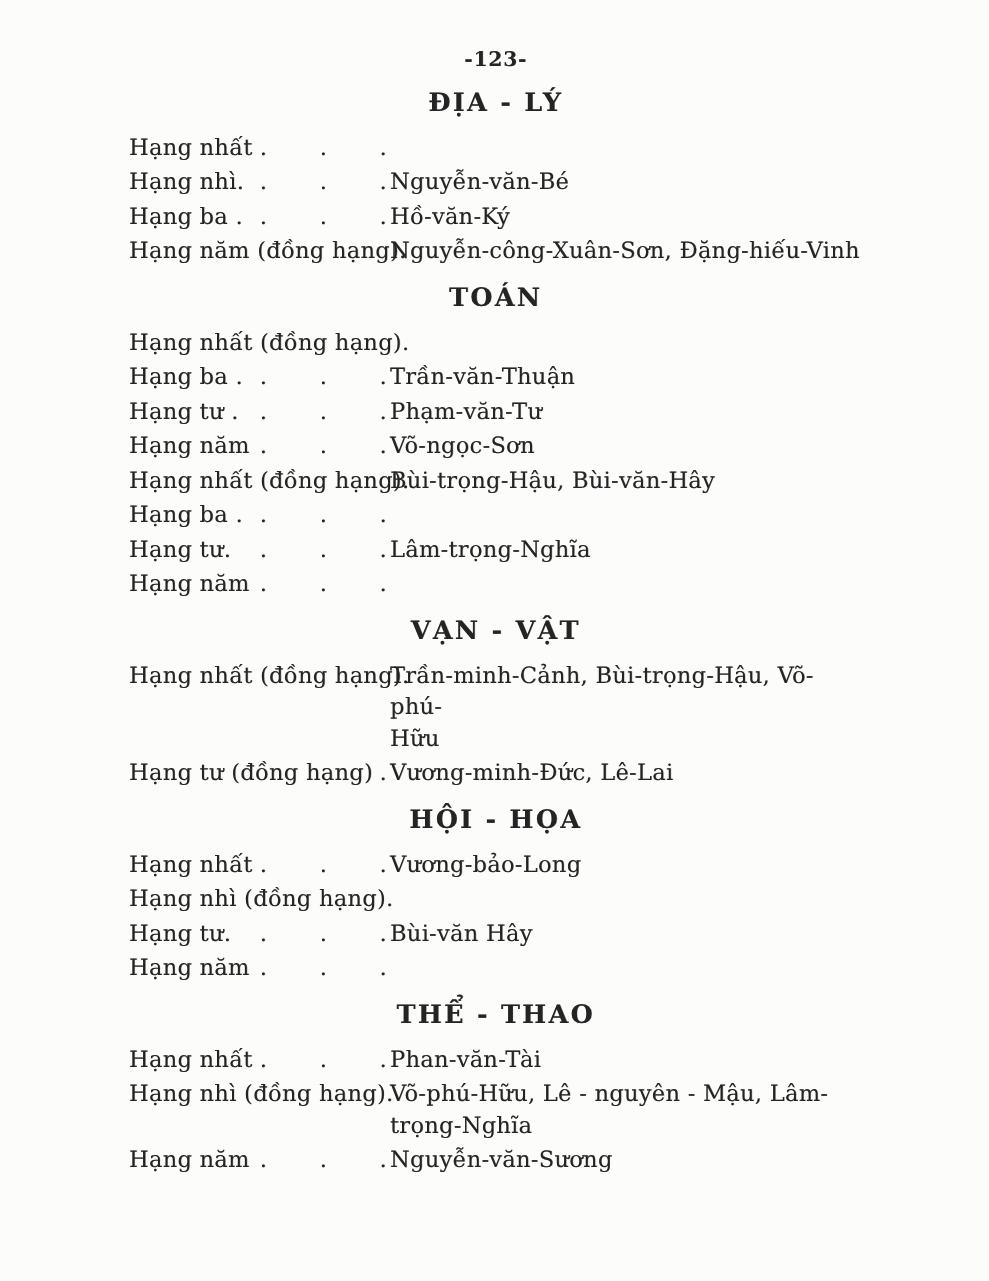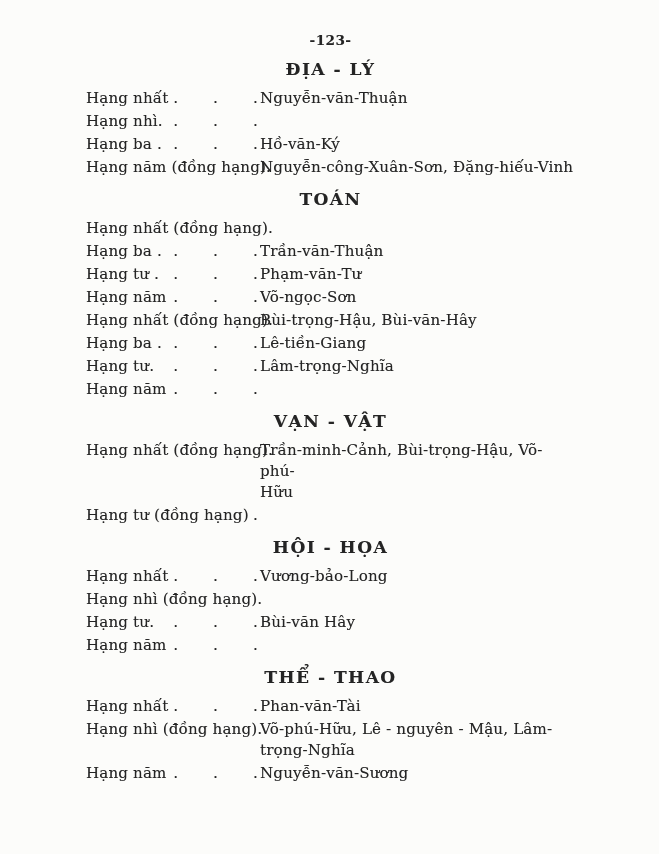--- a/index.html
+++ b/index.html
@@ -70,27 +70,27 @@
 
   <div class="page-number">-123-</div>
 
   <section class="sec">
     <div class="sec-title">ĐỊA - LÝ</div>
     <div class="row">
       <div class="left">
         <span class="lbl">Hạng nhất</span>
         <span class="dots">. . .</span>
       </div>
-      <div class="names">Nguyễn-văn-Thuận</div>
     </div>
     <div class="row">
       <div class="left">
         <span class="lbl">Hạng nhì.</span>
         <span class="dots">. . .</span>
       </div>
+      <div class="names">Nguyễn-văn-Bé</div>
     </div>
     <div class="row">
       <div class="left">
         <span class="lbl">Hạng ba .</span>
         <span class="dots">. . .</span>
       </div>
       <div class="names">Hồ-văn-Ký</div>
     </div>
     <div class="row">
       <div class="left">
@@ -138,21 +138,20 @@
         <span class="lbl">Hạng nhất (đồng hạng).</span>
         <span class="dots"></span>
       </div>
       <div class="names">Bùi-trọng-Hậu,  Bùi-văn-Hây</div>
     </div>
     <div class="row">
       <div class="left">
         <span class="lbl">Hạng ba .</span>
         <span class="dots">. . .</span>
       </div>
-      <div class="names">Lê-tiền-Giang</div>
     </div>
     <div class="row">
       <div class="left">
         <span class="lbl">Hạng tư.</span>
         <span class="dots">. . .</span>
       </div>
       <div class="names">Lâm-trọng-Nghĩa</div>
     </div>
     <div class="row">
       <div class="left">
@@ -170,20 +169,21 @@
         <span class="dots"></span>
       </div>
       <div class="names">Trần-minh-Cảnh, Bùi-trọng-Hậu, Võ-phú-
 Hữu</div>
     </div>
     <div class="row">
       <div class="left">
         <span class="lbl">Hạng tư (đồng hạng)</span>
         <span class="dots">.</span>
       </div>
+      <div class="names">Vương-minh-Đức,  Lê-Lai</div>
     </div>
   </section>
 
   <section class="sec">
     <div class="sec-title">HỘI - HỌA</div>
     <div class="row">
       <div class="left">
         <span class="lbl">Hạng nhất</span>
         <span class="dots">. . .</span>
       </div>

